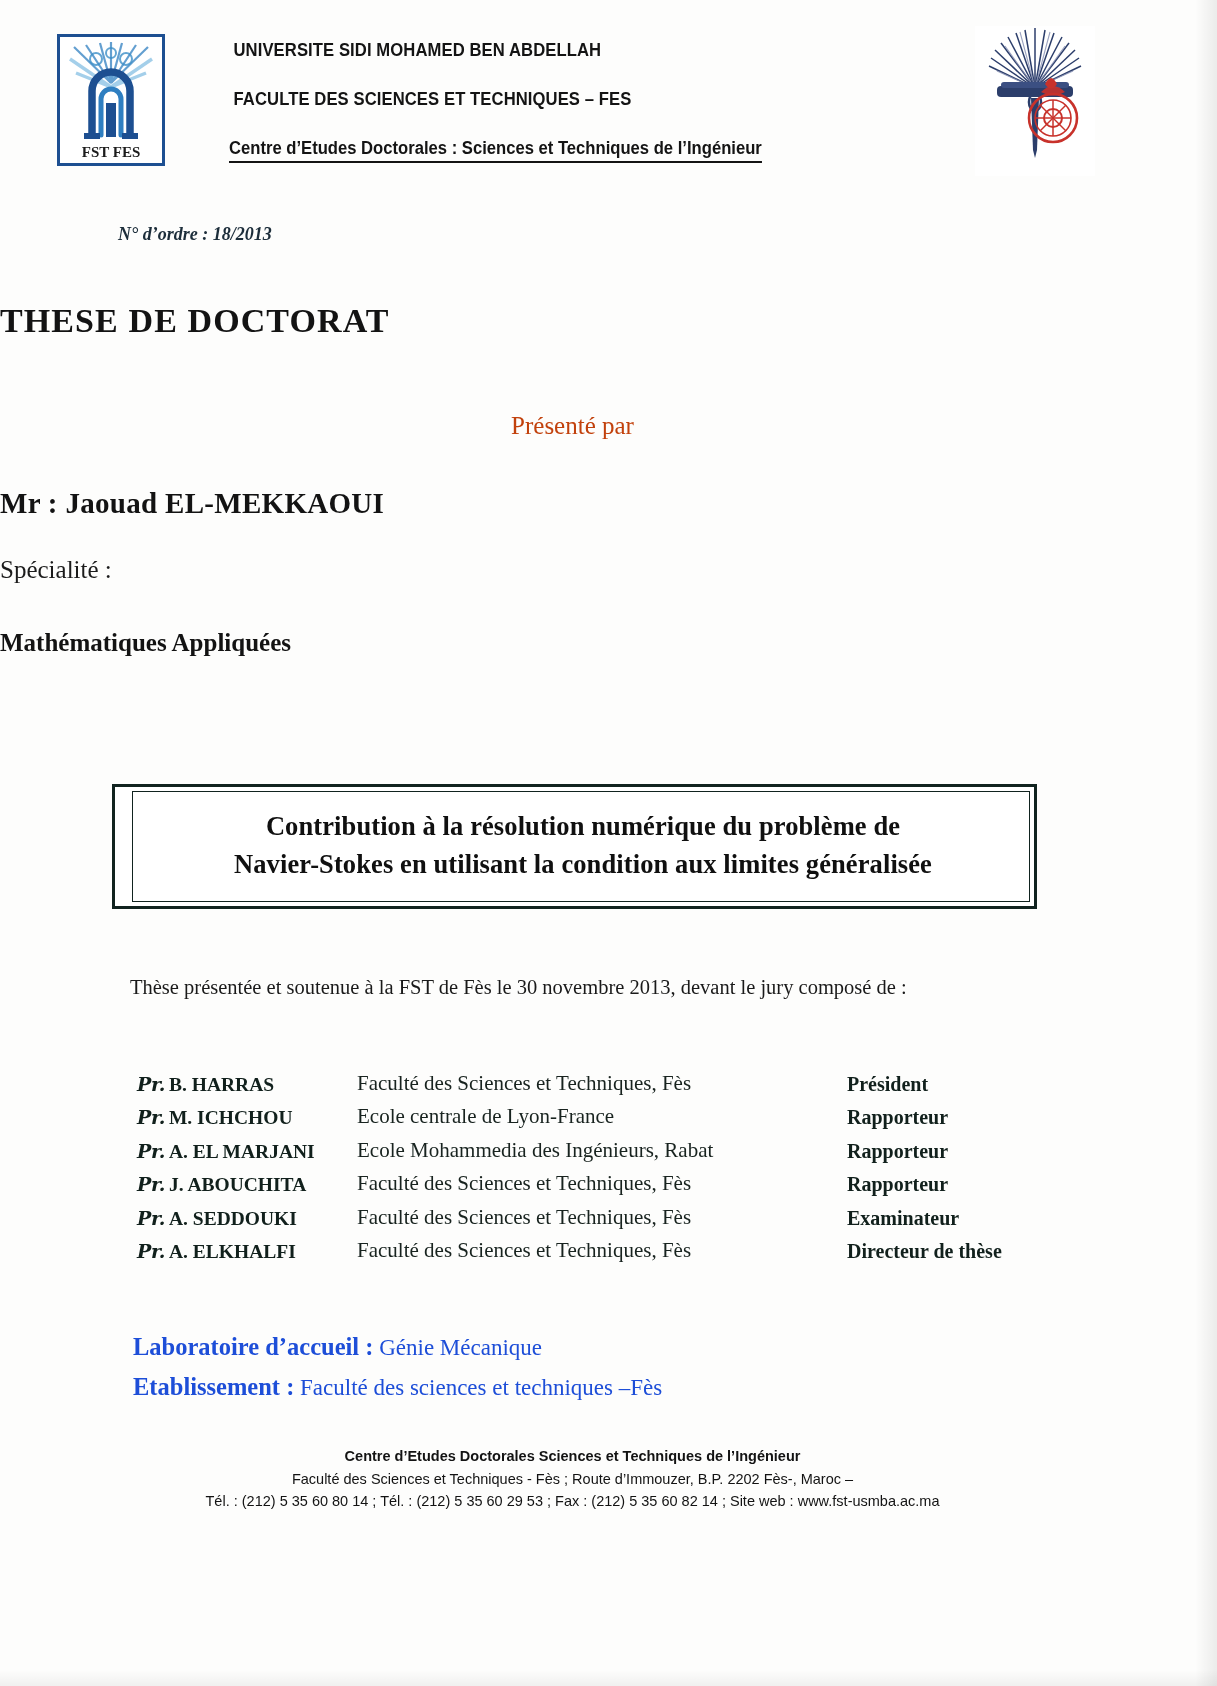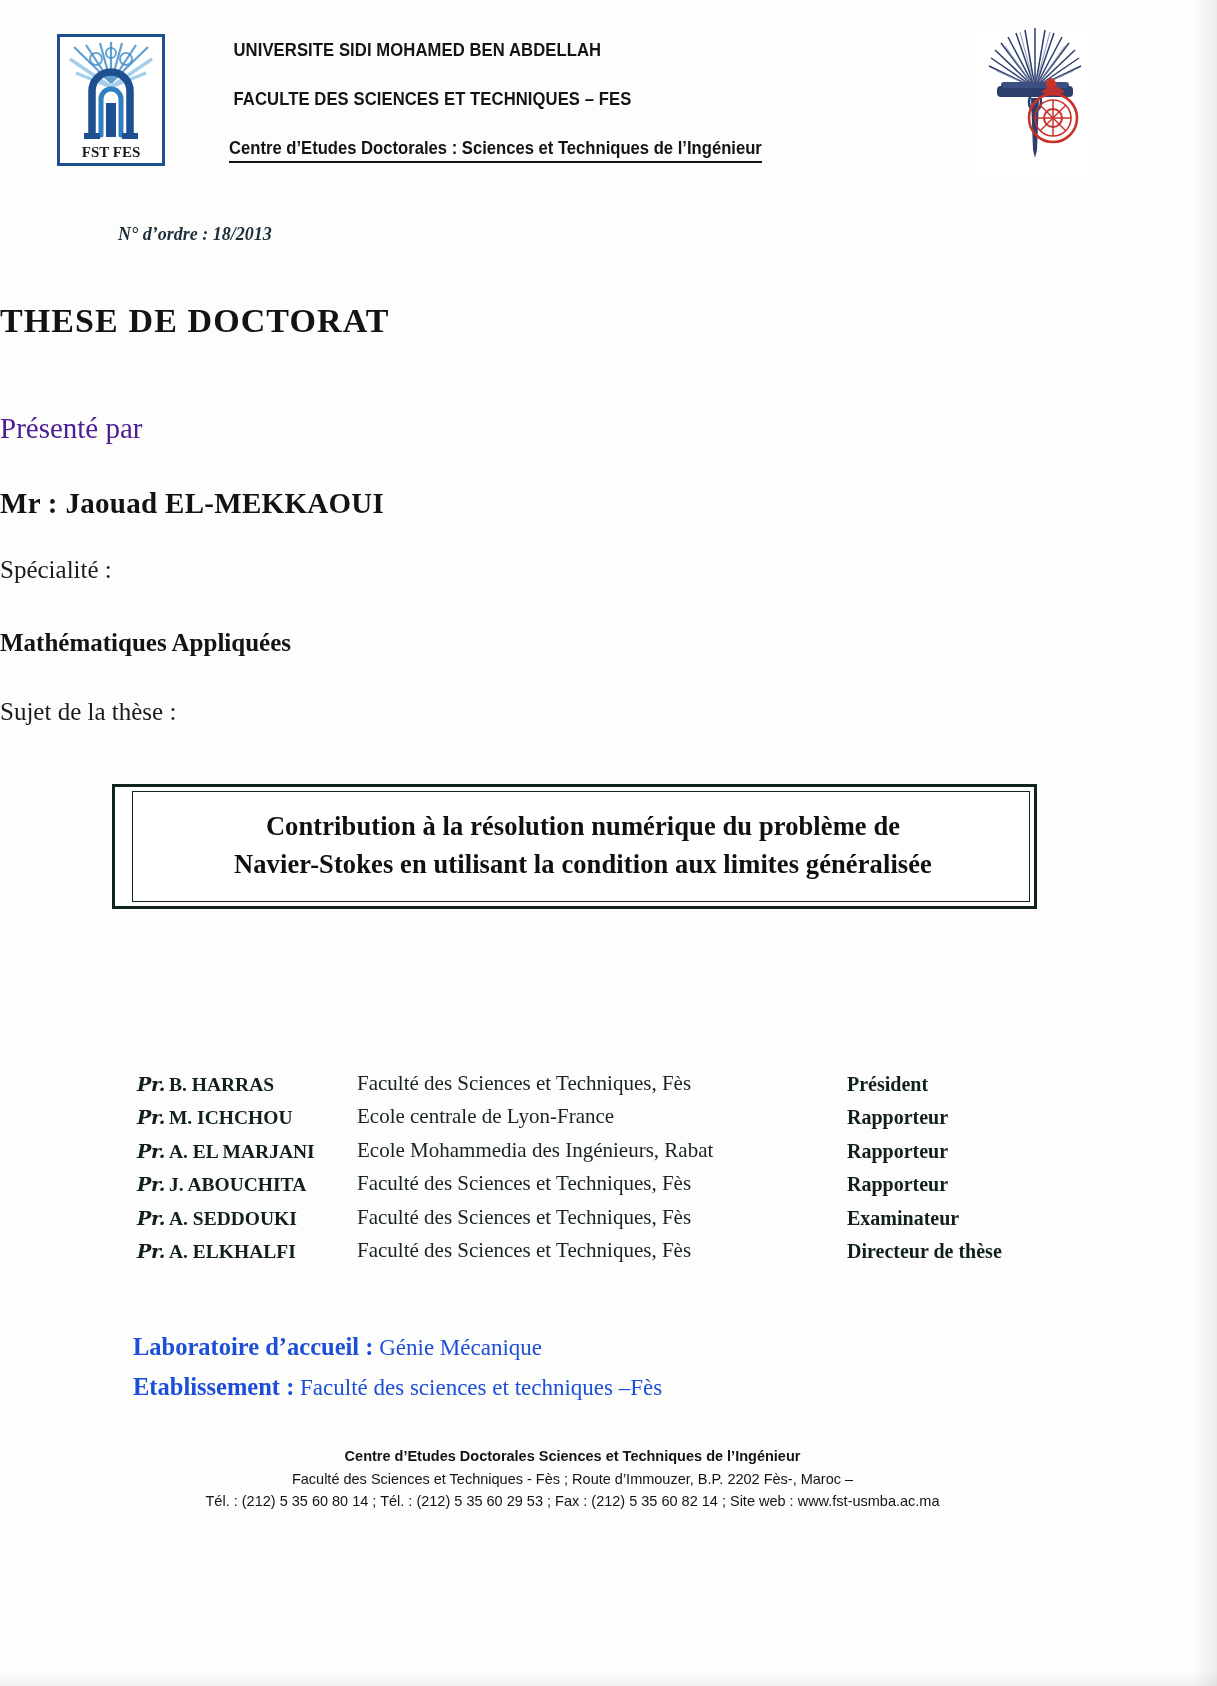--- a/index.html
+++ b/index.html
@@ -103,22 +103,23 @@
     left: 0; width: 1145px;
     font-size: 34px;
     font-weight: bold;
     letter-spacing: 1.1px;
     color: #131313;
   }
   .presented-by {
     position: absolute;
     top: 412px;
     left: 0; width: 1145px;
-    font-size: 29px;
-    color: #4c1d95;
+    font-size: 25px;
+    color: #c2410c;
+    text-align: center;
   }
   .author {
     position: absolute;
     top: 487px;
     left: 0; width: 1145px;
     font-size: 29px;
     font-weight: bold;
     color: #131313;
     letter-spacing: 0.3px;
   }
@@ -367,29 +368,29 @@
     </div>
   </div>
 
   <div class="order-no">N° d’ordre : 18/2013</div>
 
   <div class="thesis-title">THESE DE DOCTORAT</div>
   <div class="presented-by">Présenté par</div>
   <div class="author">Mr : Jaouad EL-MEKKAOUI</div>
   <div class="speciality-label">Spécialité :</div>
   <div class="speciality-value">Mathématiques Appliquées</div>
-  <div class="subject-label">Sujet de la thèse :</div>
 
   <div class="title-box-outer">
     <div class="title-box-inner">
       <div class="tline">Contribution à la résolution numérique du problème de</div>
       <div class="tline">Navier-Stokes en utilisant la condition aux limites généralisée</div>
     </div>
   </div>
 
+  <div class="defense-line">Thèse présentée et soutenue à la FST de Fès le 30 novembre 2013, devant le jury composé de :</div>
 
   <div class="jury">
 
     <div class="jury-row">
       <div class="jury-name"><span class="jury-prefix">Pr.</span><span>B. HARRAS</span></div>
       <div class="jury-affil">Faculté des Sciences et Techniques, Fès</div>
       <div class="jury-role">Président</div>
     </div>
 
     <div class="jury-row">

